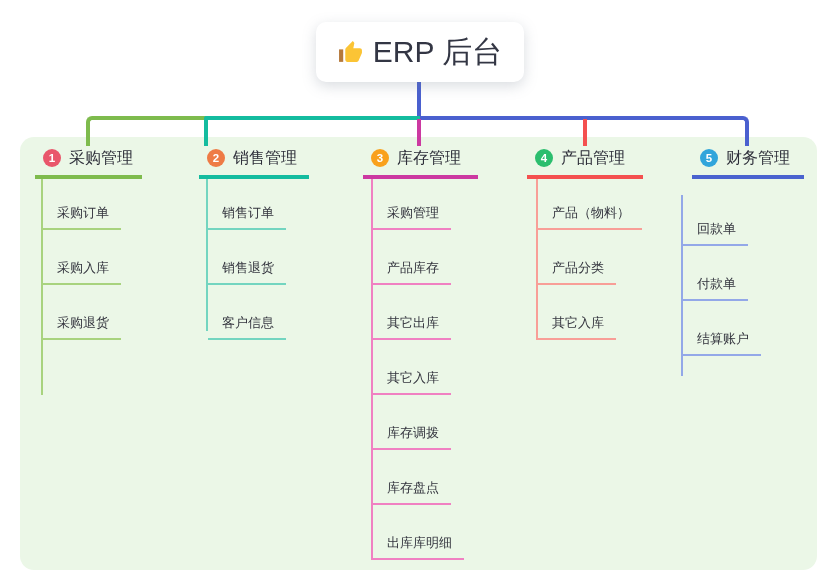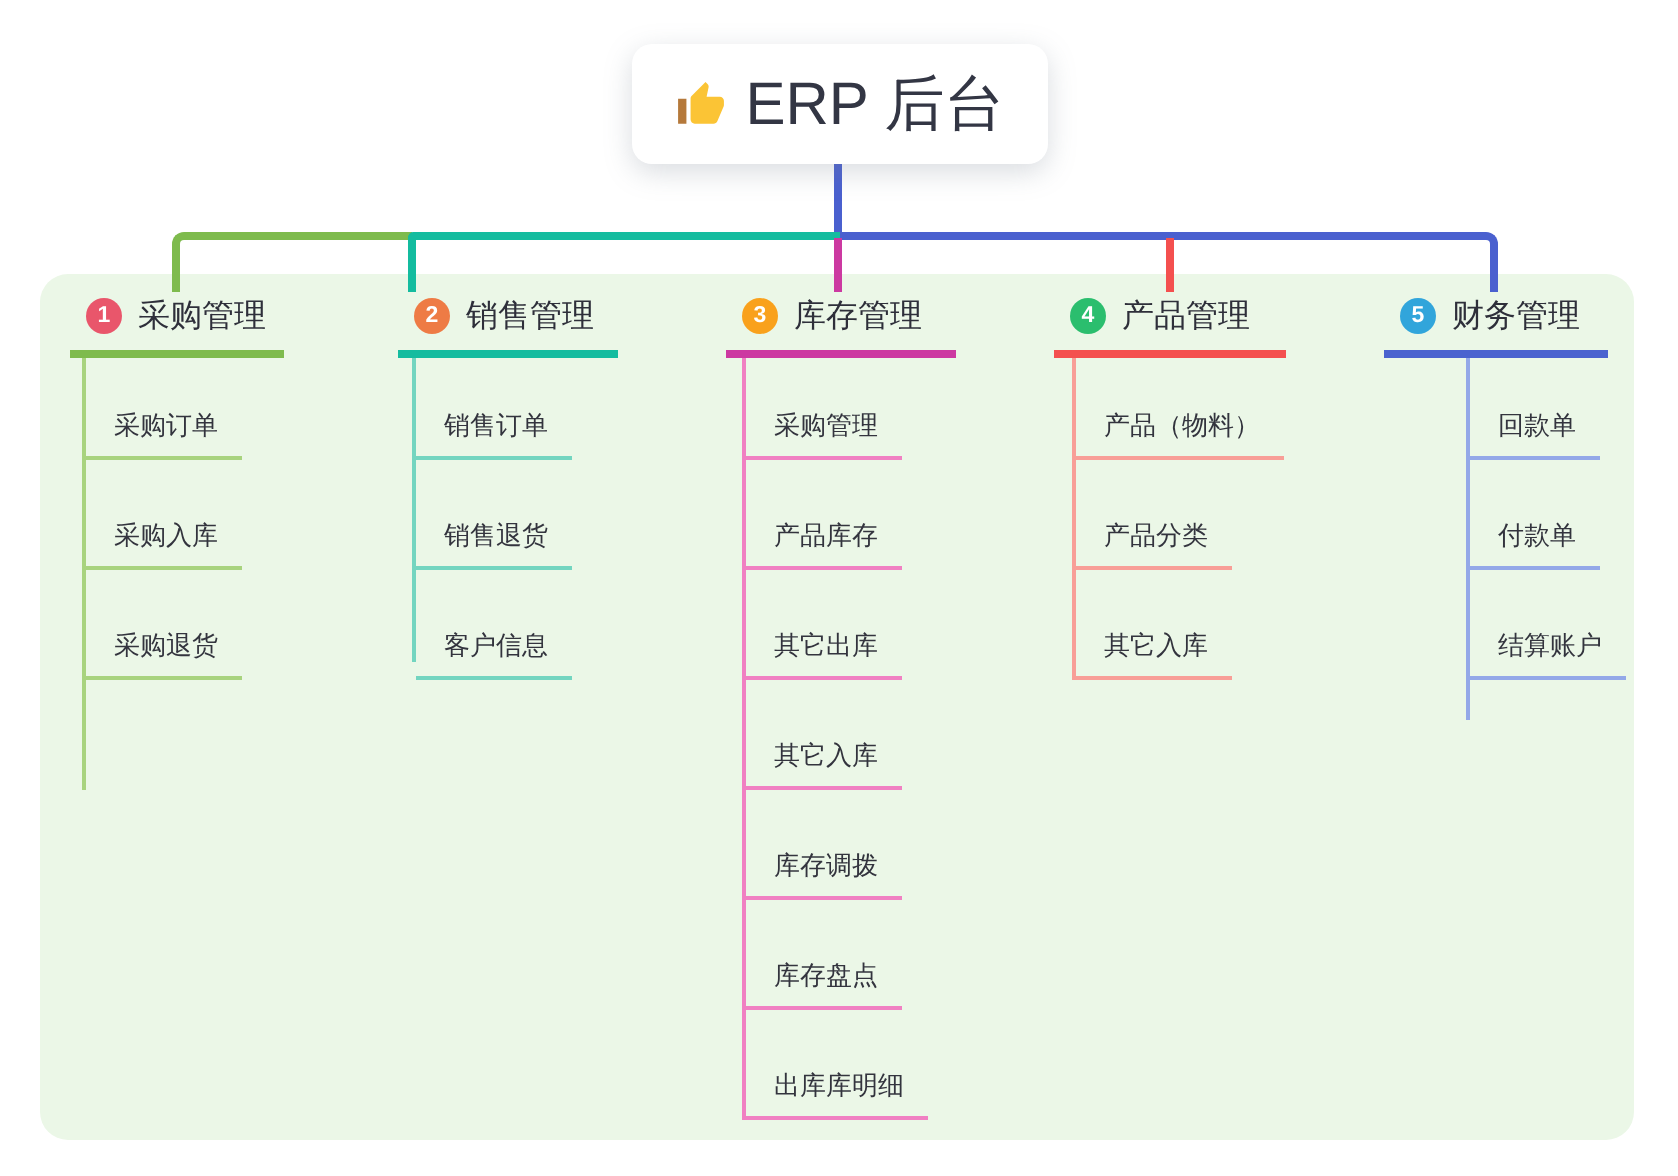--- a/index.html
+++ b/index.html
@@ -142,21 +142,21 @@
   </div>
   <div class="child">
     <span class="child-label" style="border-bottom-color: rgb(248, 158, 151);">其它入库</span>
   </div>
 </div>
 
 <div class="branch-header" style="left: 692px; width: 112px; border-bottom-color: rgb(74, 99, 207);">
   <span class="badge" style="background-color: rgb(49, 165, 219);">5</span>
   <span class="branch-label">财务管理</span>
 </div>
-<div class="column" style="left: 733px; height: 181px; border-left-color: rgb(147, 168, 232);">
+<div class="column" style="left: 681px; height: 181px; border-left-color: rgb(147, 168, 232); margin-top: 16px;">
   <div class="child">
     <span class="child-label" style="border-bottom-color: rgb(147, 168, 232);">回款单</span>
   </div>
   <div class="child">
     <span class="child-label" style="border-bottom-color: rgb(147, 168, 232);">付款单</span>
   </div>
   <div class="child">
     <span class="child-label" style="border-bottom-color: rgb(147, 168, 232);">结算账户</span>
   </div>
 </div>

